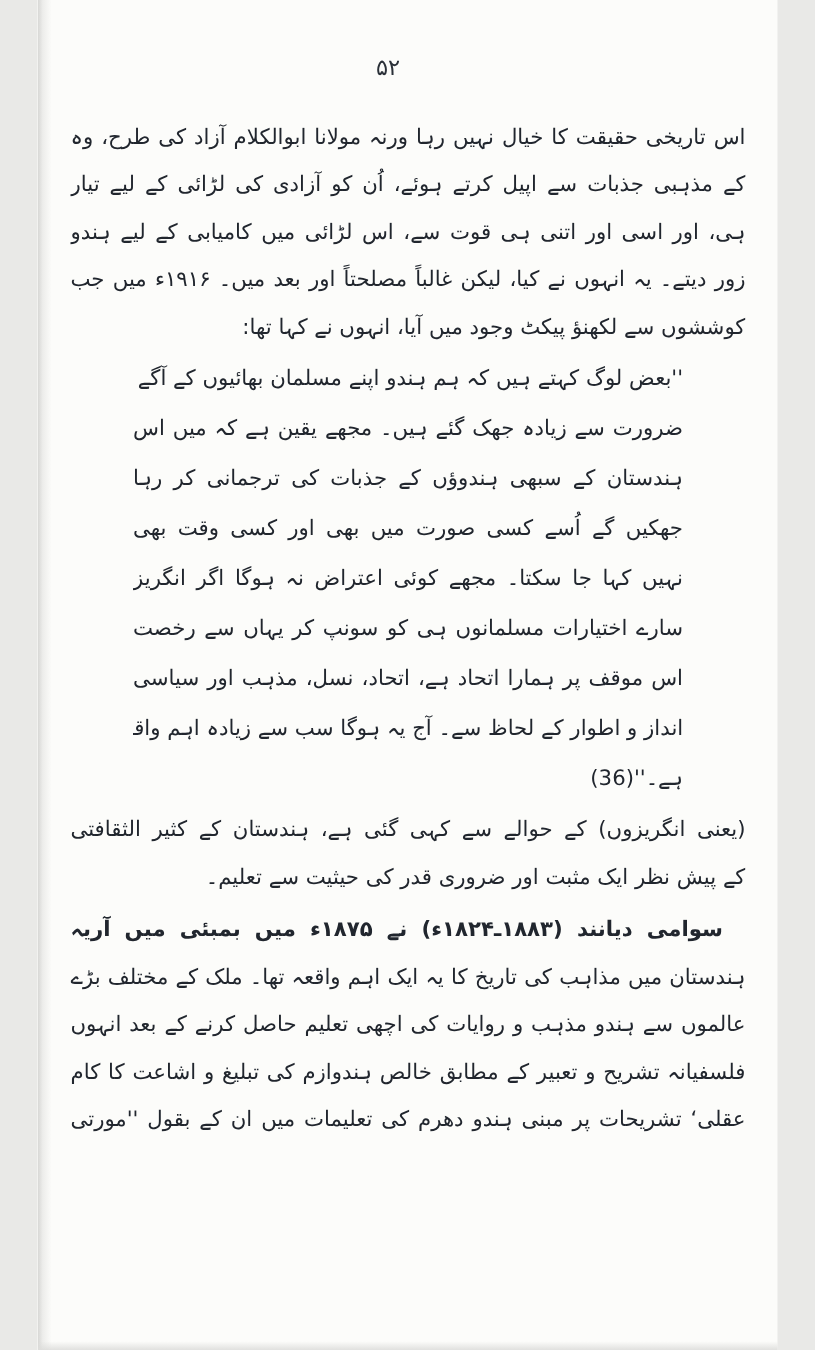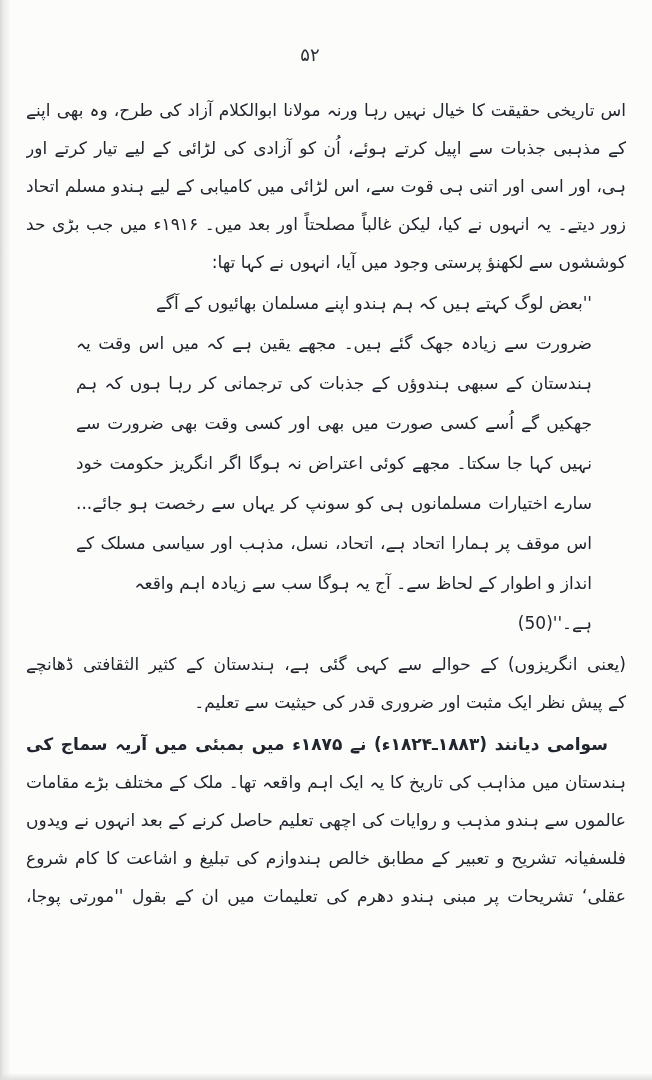--- a/index.html
+++ b/index.html
@@ -2,21 +2,21 @@
 <html lang="ur" dir="rtl"><head>
 <meta charset="utf-8">
 <style>
   html, body {
     margin: 0;
     padding: 0;
     background: #e9e9e7;
   }
   .page {
     position: relative;
-    width: 652px;
+    width: 592px;
     height: 1080px;
     margin: 0 auto;
     background: #fcfcfa;
     overflow: hidden;
     direction: rtl;
     font-family: "DejaVu Sans", sans-serif;
     color: #21262e;
   }
   
   .edge-left {
@@ -56,21 +56,21 @@
     white-space: nowrap;
   }
   
   .line.j {
     white-space: normal;
     text-align: justify;
     text-align-last: justify;
   }
   .indent { padding-right: 18px; font-weight: bold; }
   .blockquote {
-    margin: 2px 34px 0 50px;
+    margin: 2px 50px 0 50px;
   }
   .blockquote .line {
     height: 40px;
     line-height: 40px;
   }
   .para-2 { margin-top: 2px; }
   .para-3 { margin-top: 4px; }
 </style>
 </head>
 <body>
@@ -81,33 +81,33 @@
 
   <div class="page-number">۵۲</div>
 
   <div class="content">
 
     <div class="para para-1">
       <div class="line j">اس تاریخی حقیقت کا خیال نہیں رہا ورنہ مولانا ابوالکلام آزاد کی طرح، وہ بھی اپنے ہم مذہبوں</div>
       <div class="line j">کے مذہبی جذبات سے اپیل کرتے ہوئے، اُن کو آزادی کی لڑائی کے لیے تیار کرتے اور ساتھ</div>
       <div class="line j">ہی، اور اسی اور اتنی ہی قوت سے، اس لڑائی میں کامیابی کے لیے ہندو مسلم اتحاد کی اہمیت پر بھی</div>
       <div class="line j">زور دیتے۔ یہ انہوں نے کیا، لیکن غالباً مصلحتاً اور بعد میں۔ ۱۹۱۶ء میں جب بڑی حد تک انہیں کی</div>
-      <div class="line">کوششوں سے لکھنؤ پرستی وجود میں آیا، انہوں نے کہا تھا:</div>
+      <div class="line">کوششوں سے لکھنؤ پیکٹ وجود میں آیا، انہوں نے کہا تھا:</div>
     </div>
 
     <div class="blockquote">
       <div class="line">''بعض لوگ کہتے ہیں کہ ہم ہندو اپنے مسلمان بھائیوں کے آگے</div>
       <div class="line j">ضرورت سے زیادہ جھک گئے ہیں۔ مجھے یقین ہے کہ میں اس وقت یہ کہہ کر</div>
       <div class="line j">ہندستان کے سبھی ہندوؤں کے جذبات کی ترجمانی کر رہا ہوں کہ ہم جتنا بھی</div>
       <div class="line j">جھکیں گے اُسے کسی صورت میں بھی اور کسی وقت بھی ضرورت سے زیادہ</div>
       <div class="line j">نہیں کہا جا سکتا۔ مجھے کوئی اعتراض نہ ہوگا اگر انگریز حکومت خود اختیاری کے</div>
       <div class="line j">سارے اختیارات مسلمانوں ہی کو سونپ کر یہاں سے رخصت ہو جائے...</div>
       <div class="line j">اس موقف پر ہمارا اتحاد ہے، اتحاد، نسل، مذہب اور سیاسی مسلک کے مختلف</div>
       <div class="line">انداز و اطوار کے لحاظ سے۔ آج یہ ہوگا سب سے زیادہ اہم واقعہ</div>
-      <div class="line">ہے۔''(50)</div>
+      <div class="line">ہے۔''(36)</div>
     </div>
 
     <div class="para para-2">
       <div class="line j">(یعنی انگریزوں) کے حوالے سے کہی گئی ہے، ہندستان کے کثیر الثقافتی ڈھانچے (Pluralism)</div>
       <div class="line">کے پیش نظر ایک مثبت اور ضروری قدر کی حیثیت سے تعلیم۔</div>
     </div>
 
     <div class="para para-3">
       <div class="line j indent">سوامی دیانند (۱۸۸۳ـ۱۸۲۴ء) نے ۱۸۷۵ء میں بمبئی میں آریہ سماج کی بنیاد ڈالی۔</div>
       <div class="line j">ہندستان میں مذاہب کی تاریخ کا یہ ایک اہم واقعہ تھا۔ ملک کے مختلف بڑے مقامات کے بڑے</div>

